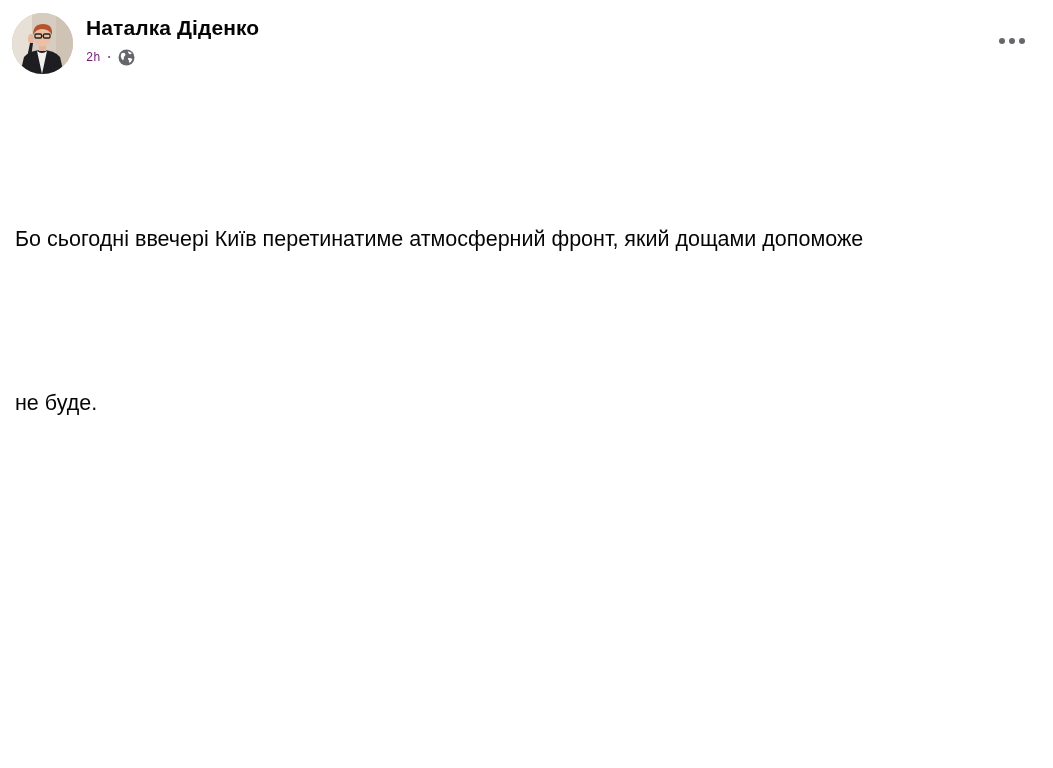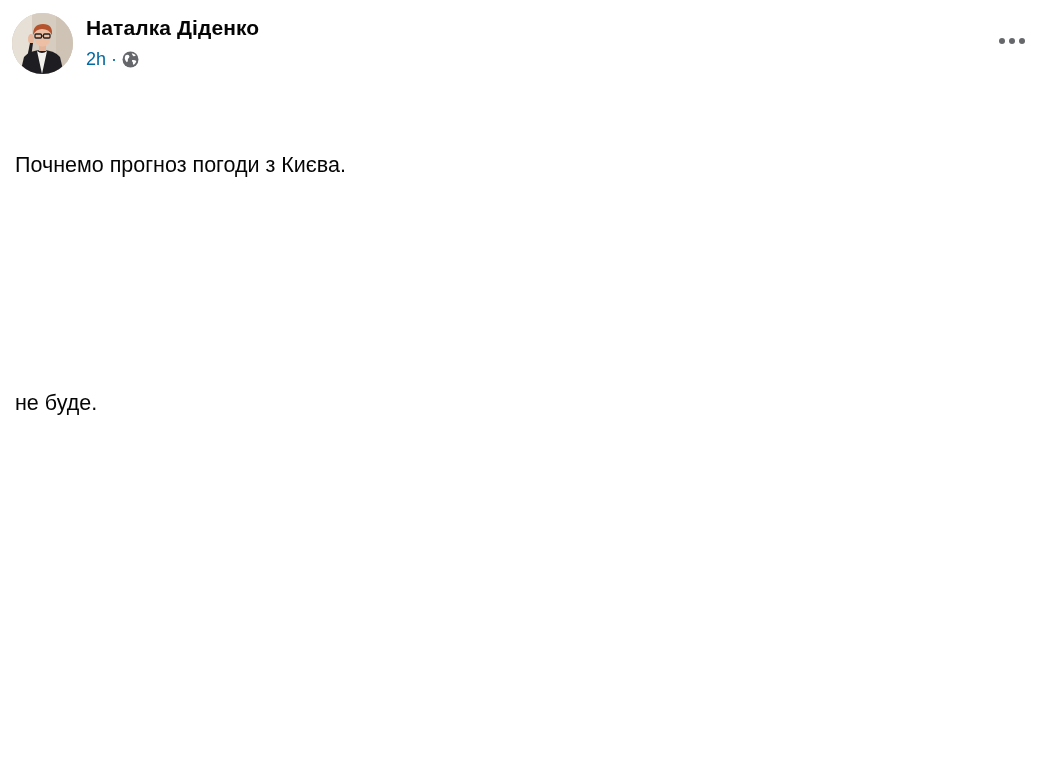--- a/index.html
+++ b/index.html
@@ -42,22 +42,23 @@
       color: #050505;
       letter-spacing: 0.1px;
       cursor: pointer;
     }
     .meta {
       position: absolute;
       left: 86px;
       top: 49px;
       display: flex;
       align-items: center;
-      font-size: 18px;
-      color: #0369a1;
+      font-size: 12px;
+      color: #701a75;
+      font-family: Liberation Mono, monospace;
     }
     .meta .time { cursor: pointer; }
     .meta .dot { margin: 0 5px; }
     .globe-icon {
       width: 17px;
       height: 17px;
       display: inline-block;
     }
     .more-button {
       position: absolute;
@@ -139,22 +140,22 @@
 
   <div class="more-button">
     <span class="dotc"></span>
     <span class="dotc"></span>
     <span class="dotc"></span>
   </div>
 </div>
 
 <div class="post-body">
   <p class="para">
-    <span class="line">Почнемо прогноз погоди з Києва.</span>
   </p>
   <p class="para">
+    <span class="line">Бо сьогодні ввечері Київ перетинатиме атмосферний фронт, який дощами допоможе</span>
   </p>
   <p class="para">
     <span class="line">не буде.</span>
     
   </p>
 
 </div>
 
 </body></html>

